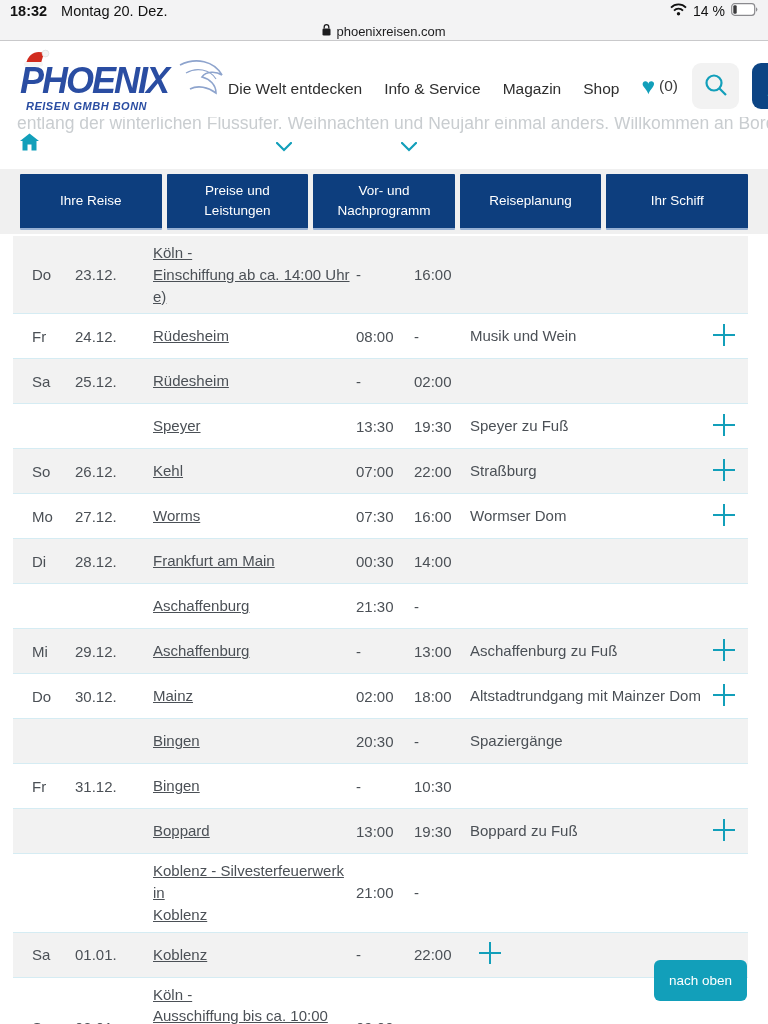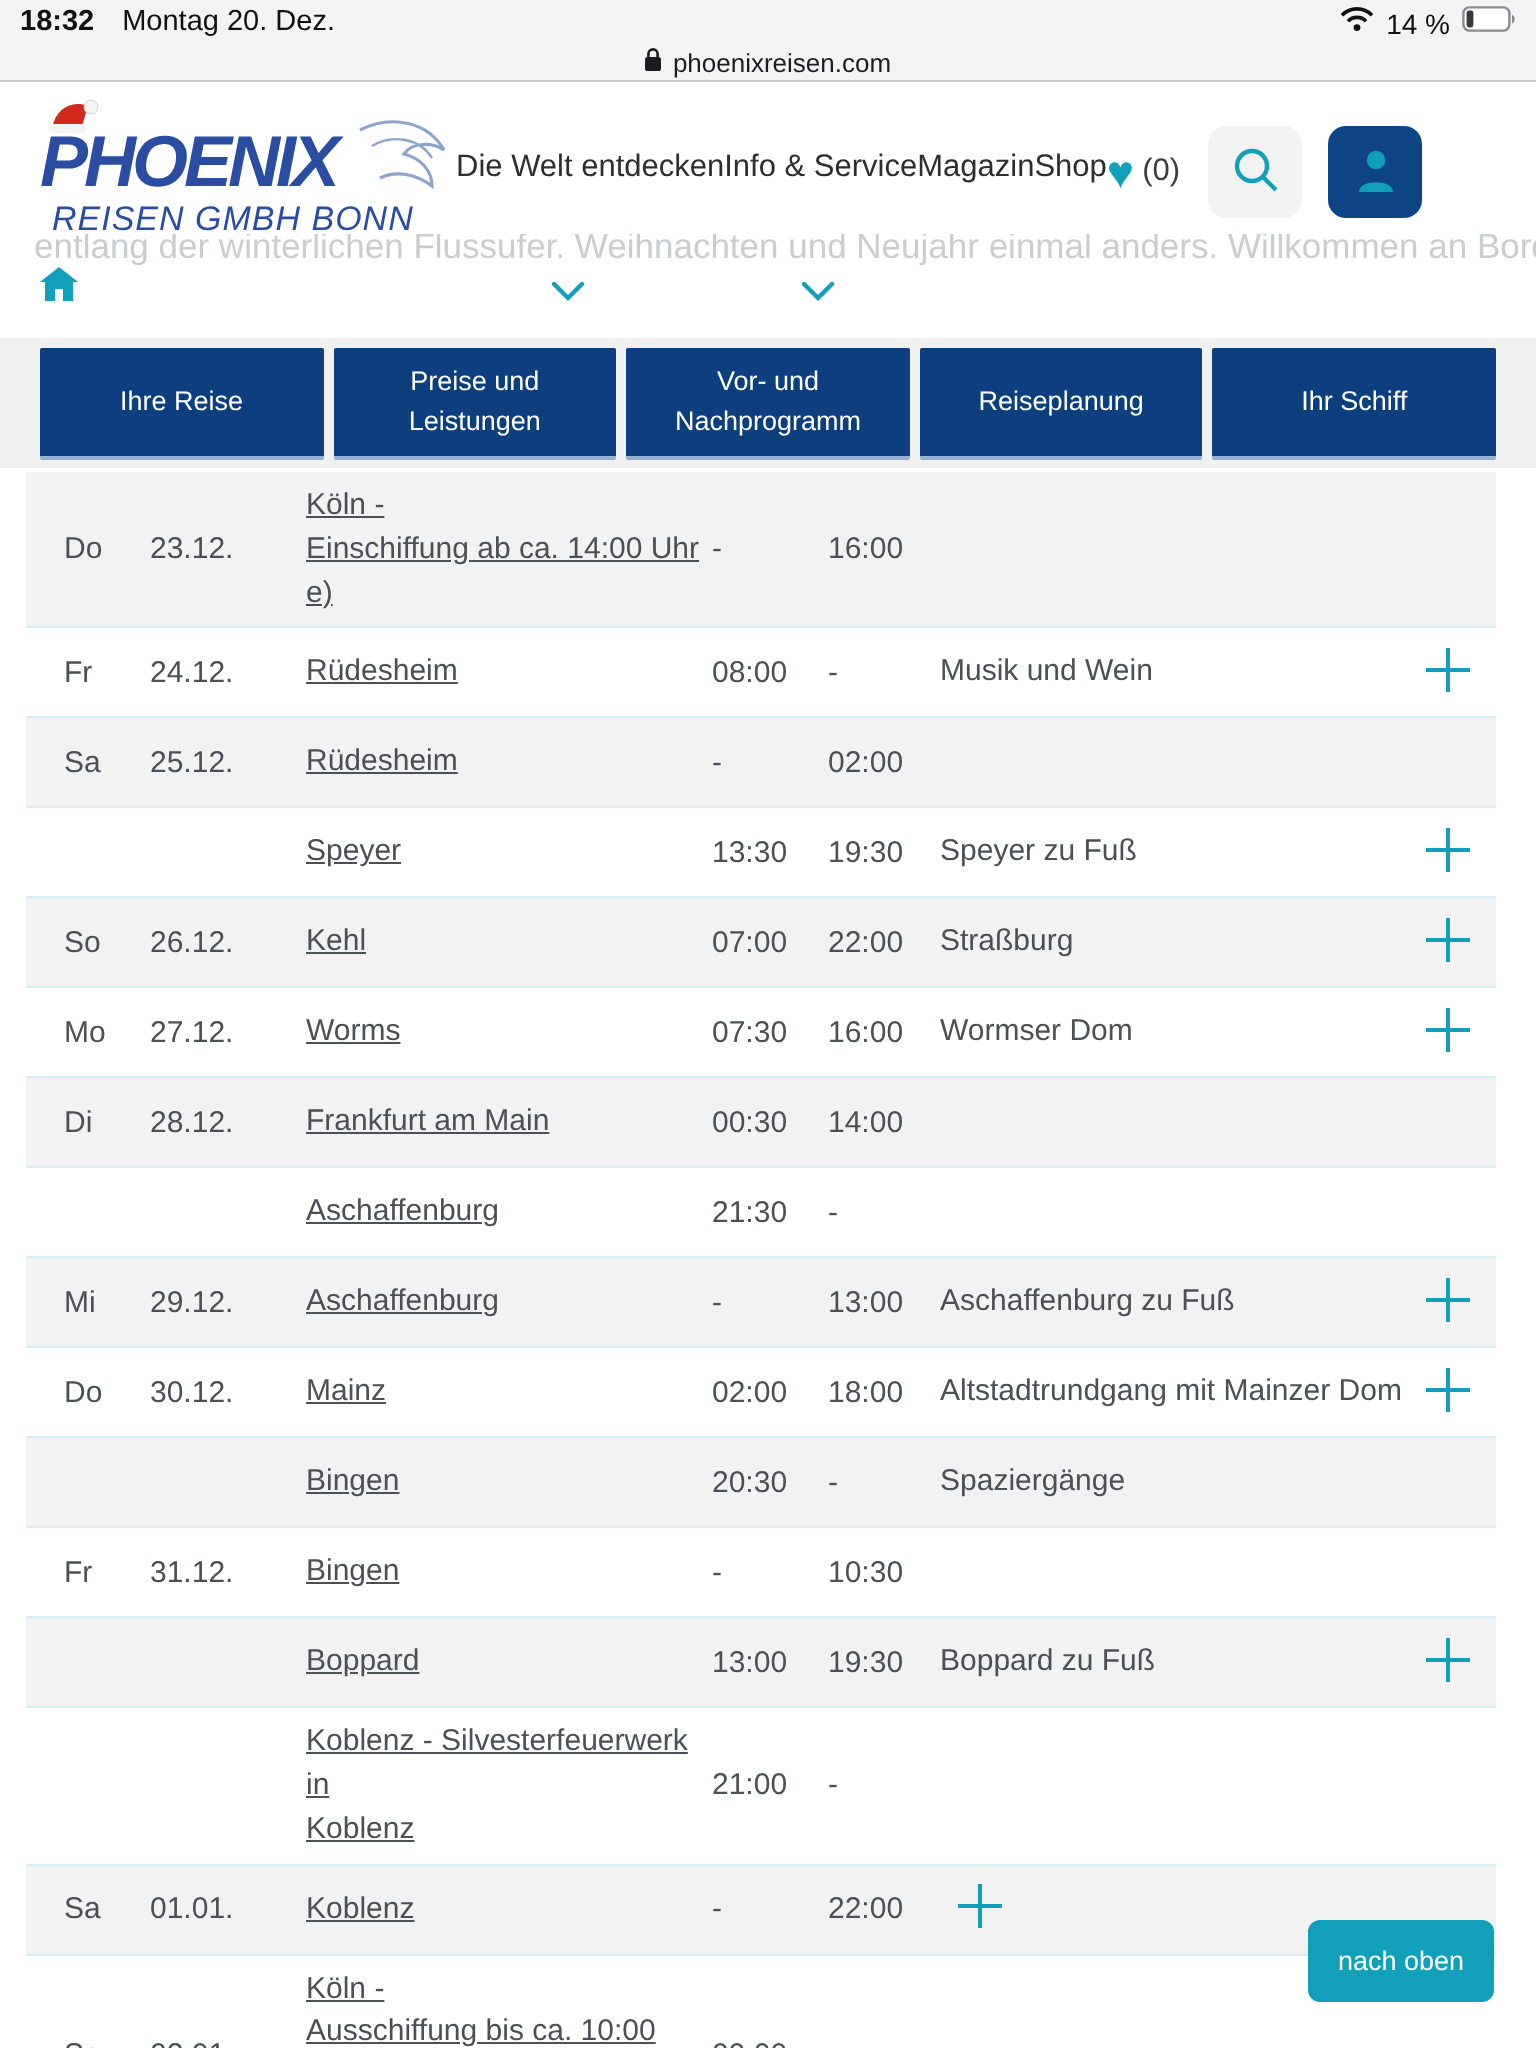--- a/index.html
+++ b/index.html
@@ -12,24 +12,24 @@
   .sb-left { display:flex; gap:14px; align-items:center; }
   .sb-time { font-weight:bold; }
   .sb-right { display:flex; gap:6px; align-items:center; }
   .sb-batt-pct { font-size:14px; color:#111; }
   .sb-row2 { display:flex; justify-content:center; align-items:center; gap:5px; height:17px; font-size:13px; color:#1c1c1e; }
 
   
   .siteheader { background:#fff; padding:14px 20px 0 20px; display:flex; align-items:center; }
   .logo { position:relative; width:190px; height:62px; cursor:pointer; flex:0 0 auto; }
   .logo-title { font-size:36px; font-weight:900; font-style:italic; color:#2a4da2; letter-spacing:-2px; line-height:1; margin-top:8px; }
-  .logo-sub { font-size:17px; font-weight:normal; font-style:italic; color:#2a4da2; letter-spacing:0.5px; margin-top:1px; margin-left:6px; }
+  .logo-sub { font-size:11px; font-weight:bold; font-style:italic; color:#2a4da2; letter-spacing:0.5px; margin-top:1px; margin-left:6px; }
   .santa-hat { position:absolute; left:2px; top:-7px; width:26px; height:18px; z-index:3; }
   .phoenix-bird { position:absolute; right:-18px; top:0px; }
-  .nav { display:flex; align-items:flex-start; margin-left:18px; font-size:15.5px; color:#2e2e2e; }
+  .nav { display:flex; align-items:flex-end; gap:22px; margin-left:18px; font-size:15.5px; color:#2e2e2e; }
   .nav-item { cursor:pointer; white-space:nowrap; }
   .wishlist { display:flex; align-items:center; gap:4px; cursor:pointer; }
   .heart { color:#129fba; font-size:23px; line-height:1; }
   .wishlist-count { font-size:15.5px; color:#3c3c3c; }
   .hdr-btn { width:47px; height:46px; border-radius:9px; border:none; display:flex; align-items:center; justify-content:center; cursor:pointer; flex:0 0 auto; }
   .search-btn { background:#f2f2f2; margin-left:14px; }
   .account-btn { background:#0c4484; margin-left:13px; }
 
   
   .heroarea { position:relative; height:52px; overflow:hidden; background:#fff; }

